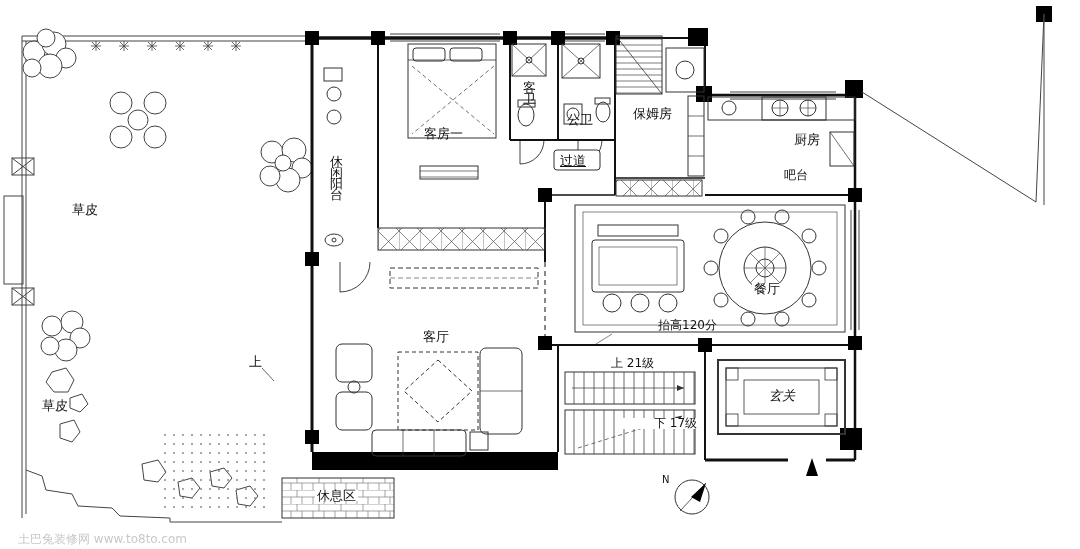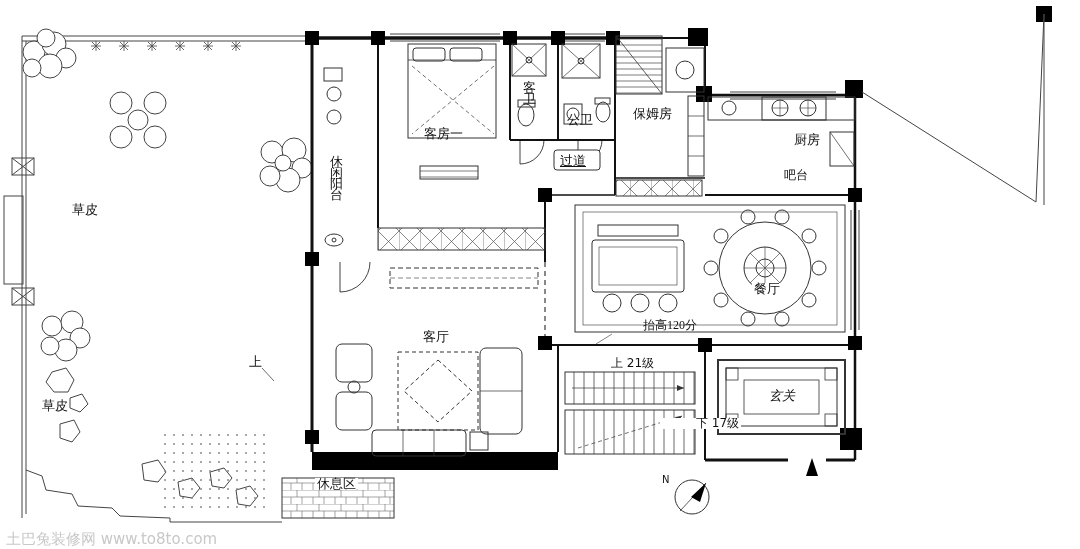--- a/index.html
+++ b/index.html
@@ -5,21 +5,21 @@
   html,body{margin:0;padding:0;background:#fff;}
   .stage{position:relative;width:1080px;height:549px;background:#ffffff;
          font-family:"DejaVu Sans",sans-serif;overflow:hidden;}
   .stage svg{position:absolute;left:0;top:0;}
   .lbl{position:absolute;font-size:13px;color:#111;line-height:11px;
        white-space:nowrap;pointer-events:none;}
   .wrap2{width:24px;white-space:normal;word-break:break-all;}
   .vert{width:11px;white-space:normal;word-break:break-all;text-align:center;}
   .chip{background:#fff;padding:0 2px;}
   .small{font-size:12px;padding-left:36px;}
-  .wm{color:#c8c8c8;font-size:15px;}
+  .wm{color:#c8c8c8;font-size:12px;margin-left:12px;}
 </style>
 </head>
 <body>
 
 <div class="stage">
 
 <svg width="1080" height="549" viewBox="0 0 1080 549">
   <defs>
     <pattern id="crossbox" width="21" height="21" patternUnits="userSpaceOnUse">
       <path d="M0,0 L21,21 M21,0 L0,21 M0,0 L0,21" stroke="#555" stroke-width="0.7" fill="none"></path>
@@ -307,21 +307,21 @@
 <div class="lbl" style="left:424px;top:128px;text-align:right;">客房一</div>
 <div class="lbl vert" style="left:523px;top:82px;">客卫</div>
 <div class="lbl" style="left:567px;top:94px;margin-top:20px;">公卫</div>
 <div class="lbl" style="left:633px;top:108px;">保姆房</div>
 <div class="lbl" style="left:746px;top:134px;margin-left:48px;">厨房</div>
 <div class="lbl small" style="left:748px;top:170px;">吧台</div>
 <div class="lbl" style="left:560px;top:155px;text-decoration:underline;">过道</div>
 <div class="lbl chip" style="left:752px;top:283px;">餐厅</div>
 <div class="lbl" style="left:423px;top:331px;">客厅</div>
 <div class="lbl chip" style="left:767px;top:390px;font-style:italic;">玄关</div>
-<div class="lbl chip" style="left:315px;top:478px;">休息区</div>
-<div class="lbl small" style="left:607px;top:320px;font-family:Liberation Serif, serif;">抬高120分</div>
+<div class="lbl chip" style="left:315px;top:490px;">休息区</div>
+<div class="lbl small" style="left:622px;top:320px;">抬高120分</div>
 <div class="lbl small chip" style="left:575px;top:358px;">上 21级</div>
-<div class="lbl small chip" style="left:660px;top:418px;">下 17级</div>
+<div class="lbl small chip" style="left:618px;top:418px;">下 17级</div>
 <div class="lbl" style="left:249px;top:356px;">上</div>
 <div class="lbl" style="left:662px;top:474px;font-size:10px;">N</div>
 <div class="lbl wm" style="left:6px;top:534px;">土巴兔装修网 www.to8to.com</div>
 
 </div>
 
 </body></html>

